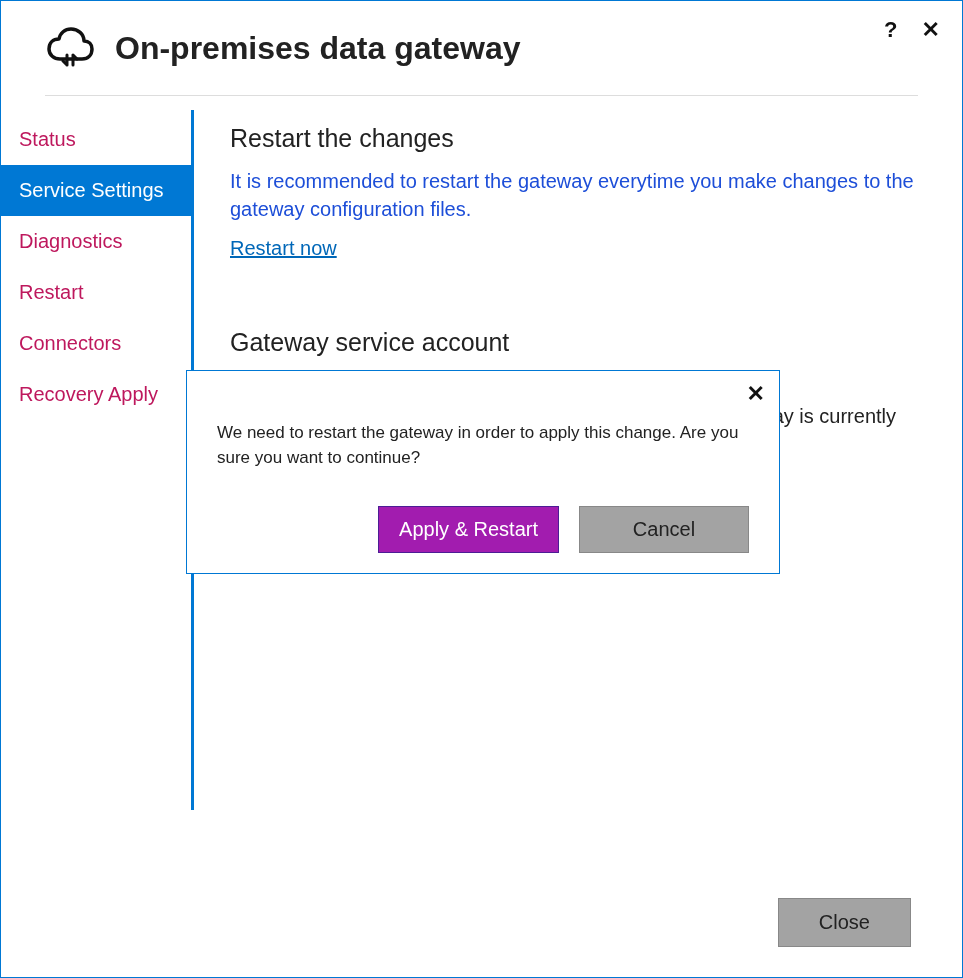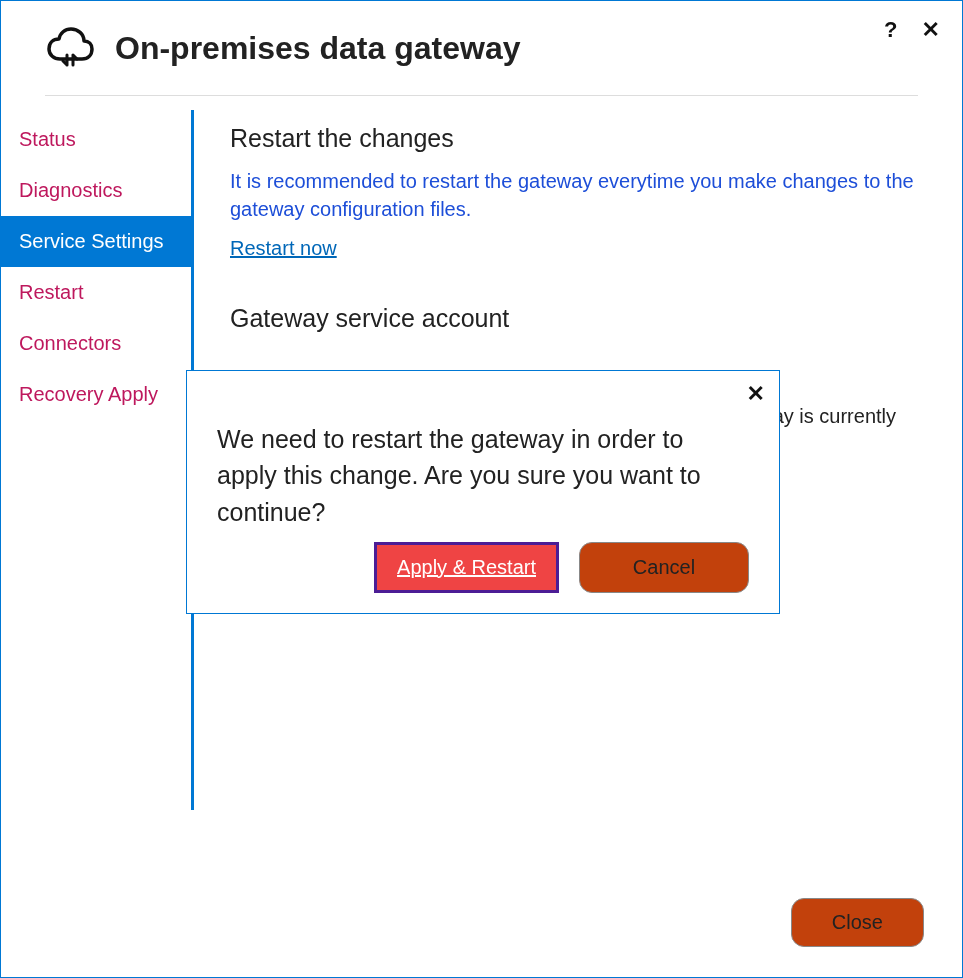--- a/index.html
+++ b/index.html
@@ -93,52 +93,50 @@
       margin-bottom: 14px;
     }
     .link {
       color: #0067b8;
       text-decoration: underline;
       font-size: 20px;
       cursor: pointer;
       text-align: right;
     }
     .section2 {
-      margin-top: 44px;
+      margin-top: 68px;
     }
     .partial-text {
       font-size: 20px;
       color: #222;
       position: absolute;
       right: 66px;
       top: 404px;
       white-space: nowrap;
     }
     .footer {
       position: absolute;
       bottom: 30px;
-      right: 38px;
+      right: 51px;
     }
     .btn {
       font-family: inherit;
       font-size: 20px;
       padding: 12px 40px;
       cursor: pointer;
       border: 1px solid #888;
     }
     .btn-secondary {
-      background: #c2410c;
-      color: #222;
-      border-radius: 13px;
+      background: #a3a3a3;
+      color: #222;
     }
     .btn-primary {
-      background: #ef4444;
+      background: #a21caf;
       color: #fff;
-      border: 3px solid #4c1d95;
-      text-decoration: underline;
+      border: 1px solid #4c1d95;
     }
     .dialog {
       position: absolute;
       left: 185px;
       top: 369px;
       width: 594px;
       background: #fff;
       border: 1px solid #0078d4;
       padding: 24px 30px 20px 30px;
       z-index: 10;
@@ -147,25 +145,25 @@
       position: absolute;
       top: 12px;
       right: 14px;
       font-size: 22px;
       font-weight: bold;
       color: #111;
       cursor: pointer;
       line-height: 1;
     }
     .dialog-text {
-      font-size: 25px;
+      font-size: 17px;
       color: #222;
       line-height: 1.45;
       margin-top: 26px;
-      margin-bottom: 12px;
+      margin-bottom: 36px;
     }
     .dialog-buttons {
       display: flex;
       justify-content: flex-end;
       gap: 20px;
     }
     .dialog-buttons .btn {
       min-width: 170px;
       padding: 11px 20px;
       text-align: center;
@@ -189,22 +187,22 @@
       </svg>
     </span>
     <div class="header-title">On-premises data gateway</div>
   </div>
 
   <div class="hr"></div>
 
   <div class="body">
     <div class="sidebar">
       <div class="sidebar-item">Status</div>
+      <div class="sidebar-item active">Service Settings</div>
       <div class="sidebar-item">Diagnostics</div>
-      <div class="sidebar-item active">Service Settings</div>
       <div class="sidebar-item">Restart</div>
       <div class="sidebar-item">Connectors</div>
       <div class="sidebar-item">Recovery Apply</div>
     </div>
 
     <div class="vdiv"></div>
 
     <div class="content">
       <h2>Restart the changes</h2>
       <p>It is recommended to restart the gateway everytime you make changes to the gateway configuration files.</p>

